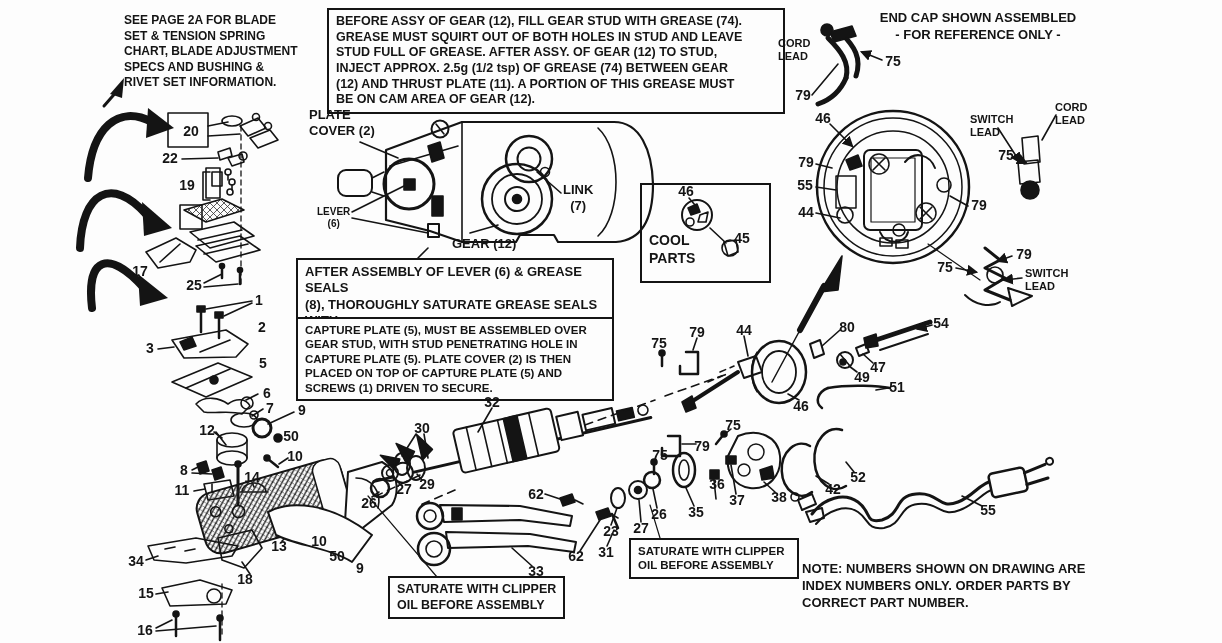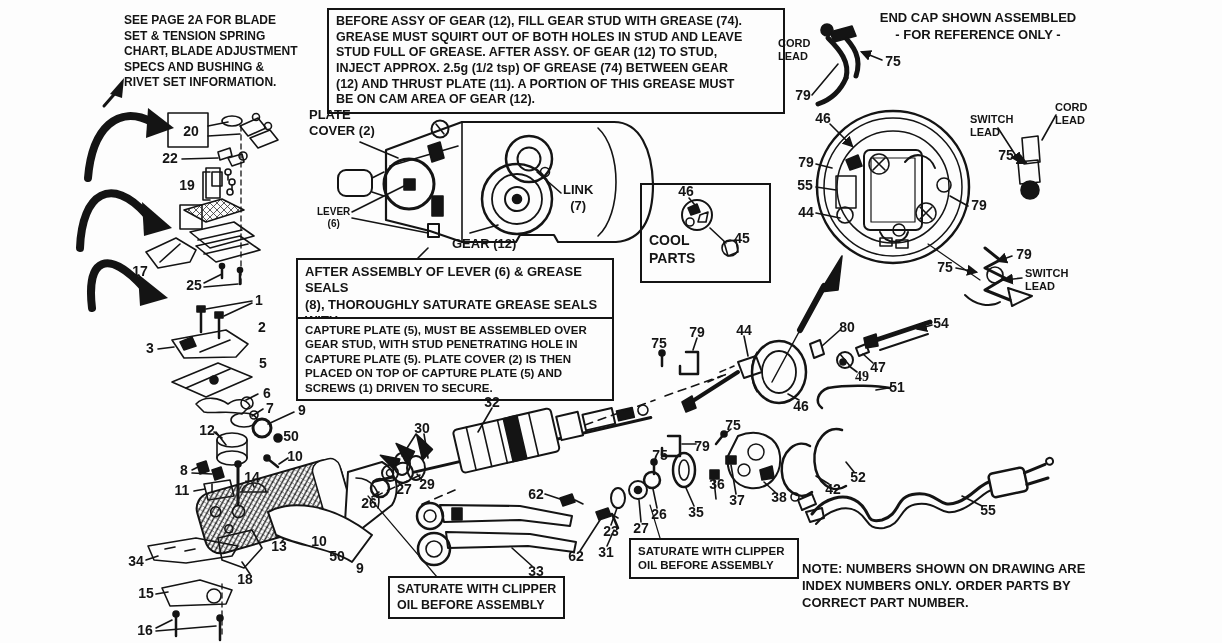--- a/index.html
+++ b/index.html
@@ -450,21 +450,21 @@
     <div class="lbl num" style="left: 611px; top: 531px;">23</div>
     <div class="lbl num" style="left: 641px; top: 528px;">27</div>
     <div class="lbl num" style="left: 659px; top: 514px;">26</div>
     <div class="lbl num" style="left: 696px; top: 512px;">35</div>
     <div class="lbl num" style="left: 717px; top: 484px;">36</div>
     <div class="lbl num" style="left: 737px; top: 500px;">37</div>
     <div class="lbl num" style="left: 779px; top: 497px;">38</div>
     <div class="lbl num" style="left: 833px; top: 489px;">42</div>
     <div class="lbl num" style="left: 858px; top: 477px;">52</div>
     <div class="lbl num" style="left: 897px; top: 387px;">51</div>
-    <div class="lbl num" style="left: 862px; top: 377px; font-family: Liberation Serif, serif;">49</div>
+    <div class="lbl num" style="left: 862px; top: 377px;">49</div>
     <div class="lbl num" style="left: 878px; top: 367px;">47</div>
     <div class="lbl num" style="left: 847px; top: 327px;">80</div>
     <div class="lbl num" style="left: 941px; top: 323px;">54</div>
     <div class="lbl num" style="left: 744px; top: 330px;">44</div>
     <div class="lbl num" style="left: 659px; top: 343px;">75</div>
     <div class="lbl num" style="left: 697px; top: 332px;">79</div>
     <div class="lbl num" style="left: 733px; top: 425px;">75</div>
     <div class="lbl num" style="left: 702px; top: 446px;">79</div>
     <div class="lbl num" style="left: 660px; top: 455px;">75</div>
     <div class="lbl num" style="left: 801px; top: 406px;">46</div>

